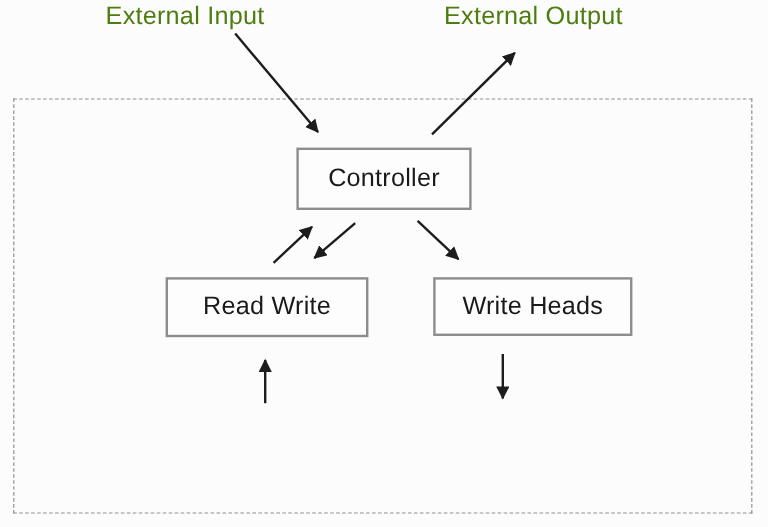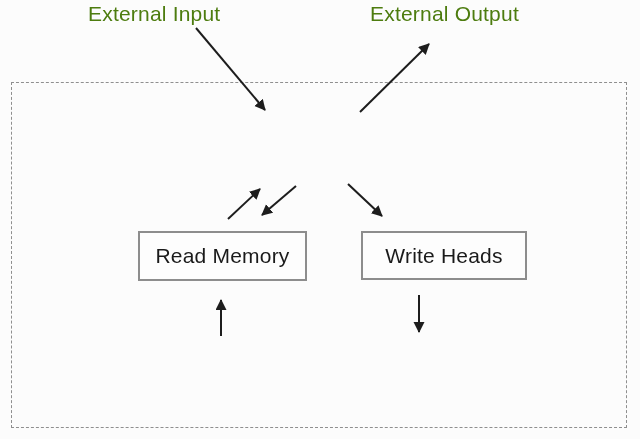--- a/index.html
+++ b/index.html
@@ -68,23 +68,26 @@
 <body>
 
 <div class="stage">
 
   <div class="ext-label input">External Input</div>
 
   <div class="ext-label output">External Output</div>
 
   <div class="enclosure"></div>
 
+  <div class="node controller">
+    <span>Controller</span>
+  </div>
 
   <div class="node read-heads">
-    <span>Read Memory</span>
+    <span>Read Write</span>
   </div>
 
   <div class="node write-heads">
     <span>Write Heads</span>
   </div>
 
 
   <svg class="arrows" viewBox="0 0 640 439" xmlns="http://www.w3.org/2000/svg">
     <defs>
       <marker id="ah" markerUnits="userSpaceOnUse" markerWidth="12" markerHeight="12" refX="10" refY="5.5" orient="auto">

